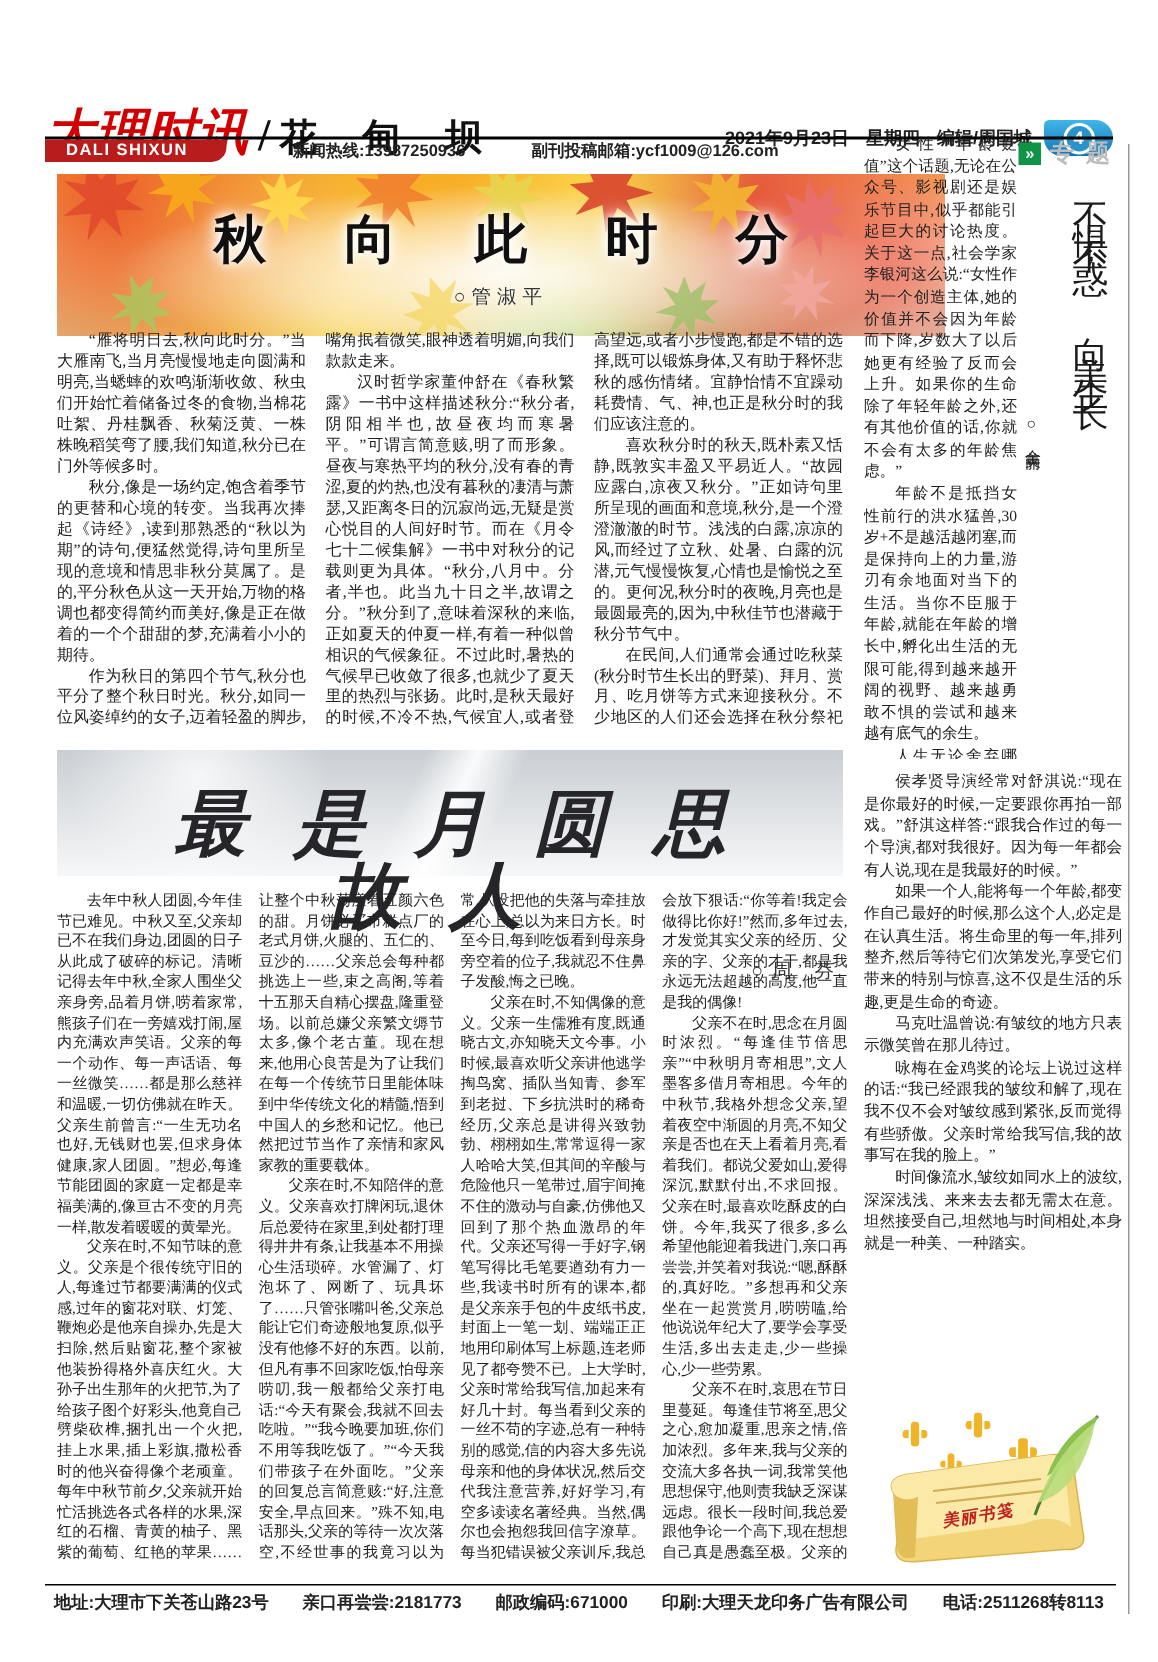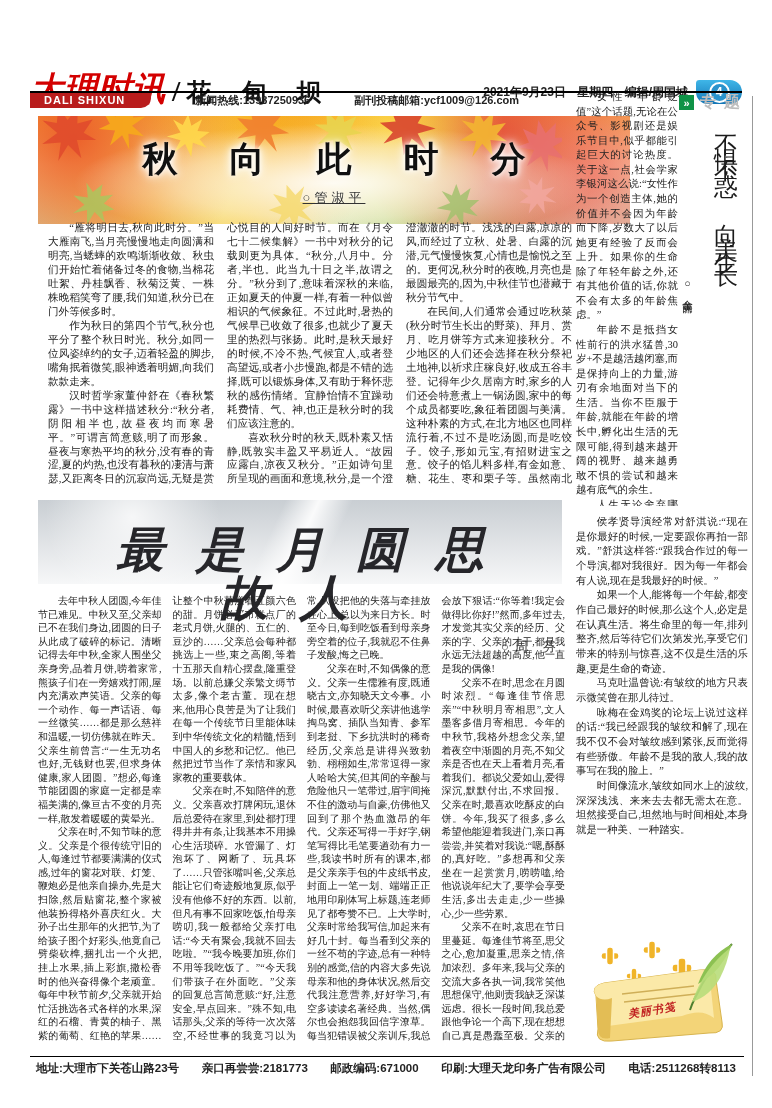--- a/index.html
+++ b/index.html
@@ -38,22 +38,22 @@
        radial-gradient(circle at 78% 18%, rgba(230,70,50,.85) 0%, rgba(230,70,50,0) 30%),
        radial-gradient(circle at 94% 60%, rgba(240,130,120,.8) 0%, rgba(240,130,120,0) 35%),
        radial-gradient(circle at 70% 85%, rgba(170,200,90,.85) 0%, rgba(170,200,90,0) 33%),
        radial-gradient(circle at 35% 90%, rgba(250,225,120,.9) 0%, rgba(250,225,120,0) 35%),
        linear-gradient(180deg,#f7b733 0%,#fde9b0 45%,#cfe3c2 100%);}
   .banner-autumn svg.leaves{position:absolute;left:0;top:0;}
   .title-autumn{position:relative;margin-top:26px;text-align:center;font-size:35px;font-weight:bold;
      color:#101010;letter-spacing:52px;text-indent:52px;line-height:1;
      text-shadow:0 0 5px #fff,0 0 10px #fff,0 0 14px #fff;}
   .byline-autumn{position:relative;margin-top:12px;text-align:center;font-size:13px;color:#333;
-     letter-spacing:4px;text-shadow:0 0 4px #fff;text-decoration:underline;}
-  .body-autumn{position:absolute;left:48px;top:221px;width:524px;height:272px;overflow:hidden;
+     letter-spacing:4px;text-shadow:0 0 4px #fff;}
+  .body-autumn{position:absolute;left:38px;top:221px;width:524px;height:272px;overflow:hidden;
      column-count:3;column-gap:13px;font-size:10.6px;line-height:1.32;text-align:justify;}
   .para{margin:0;text-indent:2em;}
   
   .rail{position:absolute;left:576px;top:90px;width:172px;height:962px;}
   .rail-top{display:flex;height:416px;}
   .rail-col{width:102px;overflow:hidden;font-size:10.4px;line-height:1.4;text-align:justify;}
   .rail-strip{flex:1;position:relative;}
   .strip-head{display:flex;align-items:center;justify-content:flex-end;gap:6px;margin-top:2px;}
   .arrow-badge{width:15px;height:15px;background:#0f9347;color:#fff;font-family:"Liberation Sans",sans-serif;
      font-size:11px;font-weight:bold;display:flex;align-items:center;justify-content:center;}
@@ -128,20 +128,21 @@
       <use href="#leaf" transform="translate(55,88) rotate(65)" fill="#a8c85e" opacity=".8"></use>
       <use href="#leaf" transform="translate(255,92) rotate(-55) scale(1.1)" fill="#f5d86a" opacity=".8"></use>
       <use href="#leaf" transform="translate(420,90) rotate(35)" fill="#9fc06a" opacity=".8"></use>
       <use href="#leaf" transform="translate(500,80) rotate(-70) scale(.9)" fill="#f3a8a0" opacity=".8"></use>
     </svg>
     <div class="title-autumn">秋向此时分</div>
     <div class="byline-autumn">○管淑平</div>
   </div>
   <div class="body-autumn">
       <p class="para">“雁将明日去,秋向此时分。”当大雁南飞,当月亮慢慢地走向圆满和明亮,当蟋蟀的欢鸣渐渐收敛、秋虫们开始忙着储备过冬的食物,当棉花吐絮、丹桂飘香、秋菊泛黄、一株株晚稻笑弯了腰,我们知道,秋分已在门外等候多时。</p>
+      <p class="para">秋分,像是一场约定,饱含着季节的更替和心境的转变。当我再次捧起《诗经》,读到那熟悉的“秋以为期”的诗句,便猛然觉得,诗句里所呈现的意境和情思非秋分莫属了。是的,平分秋色从这一天开始,万物的格调也都变得简约而美好,像是正在做着的一个个甜甜的梦,充满着小小的期待。</p>
       <p class="para">作为秋日的第四个节气,秋分也平分了整个秋日时光。秋分,如同一位风姿绰约的女子,迈着轻盈的脚步,嘴角抿着微笑,眼神透着明媚,向我们款款走来。</p>
       <p class="para">汉时哲学家董仲舒在《春秋繁露》一书中这样描述秋分:“秋分者,阴阳相半也,故昼夜均而寒暑平。”可谓言简意赅,明了而形象。昼夜与寒热平均的秋分,没有春的青涩,夏的灼热,也没有暮秋的凄清与萧瑟,又距离冬日的沉寂尚远,无疑是赏心悦目的人间好时节。而在《月令七十二候集解》一书中对秋分的记载则更为具体。“秋分,八月中。分者,半也。此当九十日之半,故谓之分。”秋分到了,意味着深秋的来临,正如夏天的仲夏一样,有着一种似曾相识的气候象征。不过此时,暑热的气候早已收敛了很多,也就少了夏天里的热烈与张扬。此时,是秋天最好的时候,不冷不热,气候宜人,或者登高望远,或者小步慢跑,都是不错的选择,既可以锻炼身体,又有助于释怀悲秋的感伤情绪。宜静怡情不宜躁动耗费情、气、神,也正是秋分时的我们应该注意的。</p>
       <p class="para">喜欢秋分时的秋天,既朴素又恬静,既敦实丰盈又平易近人。“故园应露白,凉夜又秋分。”正如诗句里所呈现的画面和意境,秋分,是一个澄澄澈澈的时节。浅浅的白露,凉凉的风,而经过了立秋、处暑、白露的沉潜,元气慢慢恢复,心情也是愉悦之至的。更何况,秋分时的夜晚,月亮也是最圆最亮的,因为,中秋佳节也潜藏于秋分节气中。</p>
       <p class="para">在民间,人们通常会通过吃秋菜(秋分时节生长出的野菜)、拜月、赏月、吃月饼等方式来迎接秋分。不少地区的人们还会选择在秋分祭祀土地神,以祈求庄稼良好,收成五谷丰登。记得年少久居南方时,家乡的人们还会特意煮上一锅汤圆,家中的每个成员都要吃,象征着团圆与美满。这种朴素的方式,在北方地区也同样流行着,不过不是吃汤圆,而是吃饺子。饺子,形如元宝,有招财进宝之意。饺子的馅儿料多样,有金如意、糖、花生、枣和栗子等。虽然南北地区差异,所选的食物与方式不尽相同,但美好的情感,美好的希望却是相通的,生生不息,延绵不断。</p>
     </div>
 
   <div class="rail">
     <div class="rail-top">
       <div class="rail-col">
           <p class="para">女性“年龄贬值”这个话题,无论在公众号、影视剧还是娱乐节目中,似乎都能引起巨大的讨论热度。关于这一点,社会学家李银河这么说:“女性作为一个创造主体,她的价值并不会因为年龄而下降,岁数大了以后她更有经验了反而会上升。如果你的生命除了年轻年龄之外,还有其他价值的话,你就不会有太多的年龄焦虑。”</p>
@@ -154,21 +155,21 @@
           <span class="topic-label">专题</span>
         </div>
         <div class="vtitle">不惧不惑，向美生长</div>
         <div class="vbyline">○金美丽</div>
       </div>
     </div>
     <div class="rail-full">
         <p class="para">侯孝贤导演经常对舒淇说:“现在是你最好的时候,一定要跟你再拍一部戏。”舒淇这样答:“跟我合作过的每一个导演,都对我很好。因为每一年都会有人说,现在是我最好的时候。”</p>
         <p class="para">如果一个人,能将每一个年龄,都变作自己最好的时候,那么这个人,必定是在认真生活。将生命里的每一年,排列整齐,然后等待它们次第发光,享受它们带来的特别与惊喜,这不仅是生活的乐趣,更是生命的奇迹。</p>
         <p class="para">马克吐温曾说:有皱纹的地方只表示微笑曾在那儿待过。</p>
-        <p class="para">咏梅在金鸡奖的论坛上说过这样的话:“我已经跟我的皱纹和解了,现在我不仅不会对皱纹感到紧张,反而觉得有些骄傲。年龄不是我的敌人,我的故事写在我的脸上。”</p>
+        <p class="para">咏梅在金鸡奖的论坛上说过这样的话:“我已经跟我的皱纹和解了,现在我不仅不会对皱纹感到紧张,反而觉得有些骄傲。父亲时常给我写信,我的故事写在我的脸上。”</p>
         <p class="para">时间像流水,皱纹如同水上的波纹,深深浅浅、来来去去都无需太在意。坦然接受自己,坦然地与时间相处,本身就是一种美、一种踏实。</p>
       </div>
     <div class="rail-art">
       <svg width="160" height="110" viewBox="0 0 160 110">
         <g fill="#f0b429" stroke="#fff" stroke-width="1.5">
           <g transform="translate(28,18)">
               <rect x="-9" y="-3.5" width="18" height="7" rx="3"></rect>
               <rect x="-3.5" y="-9" width="7" height="18" rx="3"></rect>
             </g>
           <g transform="translate(70,12)">

